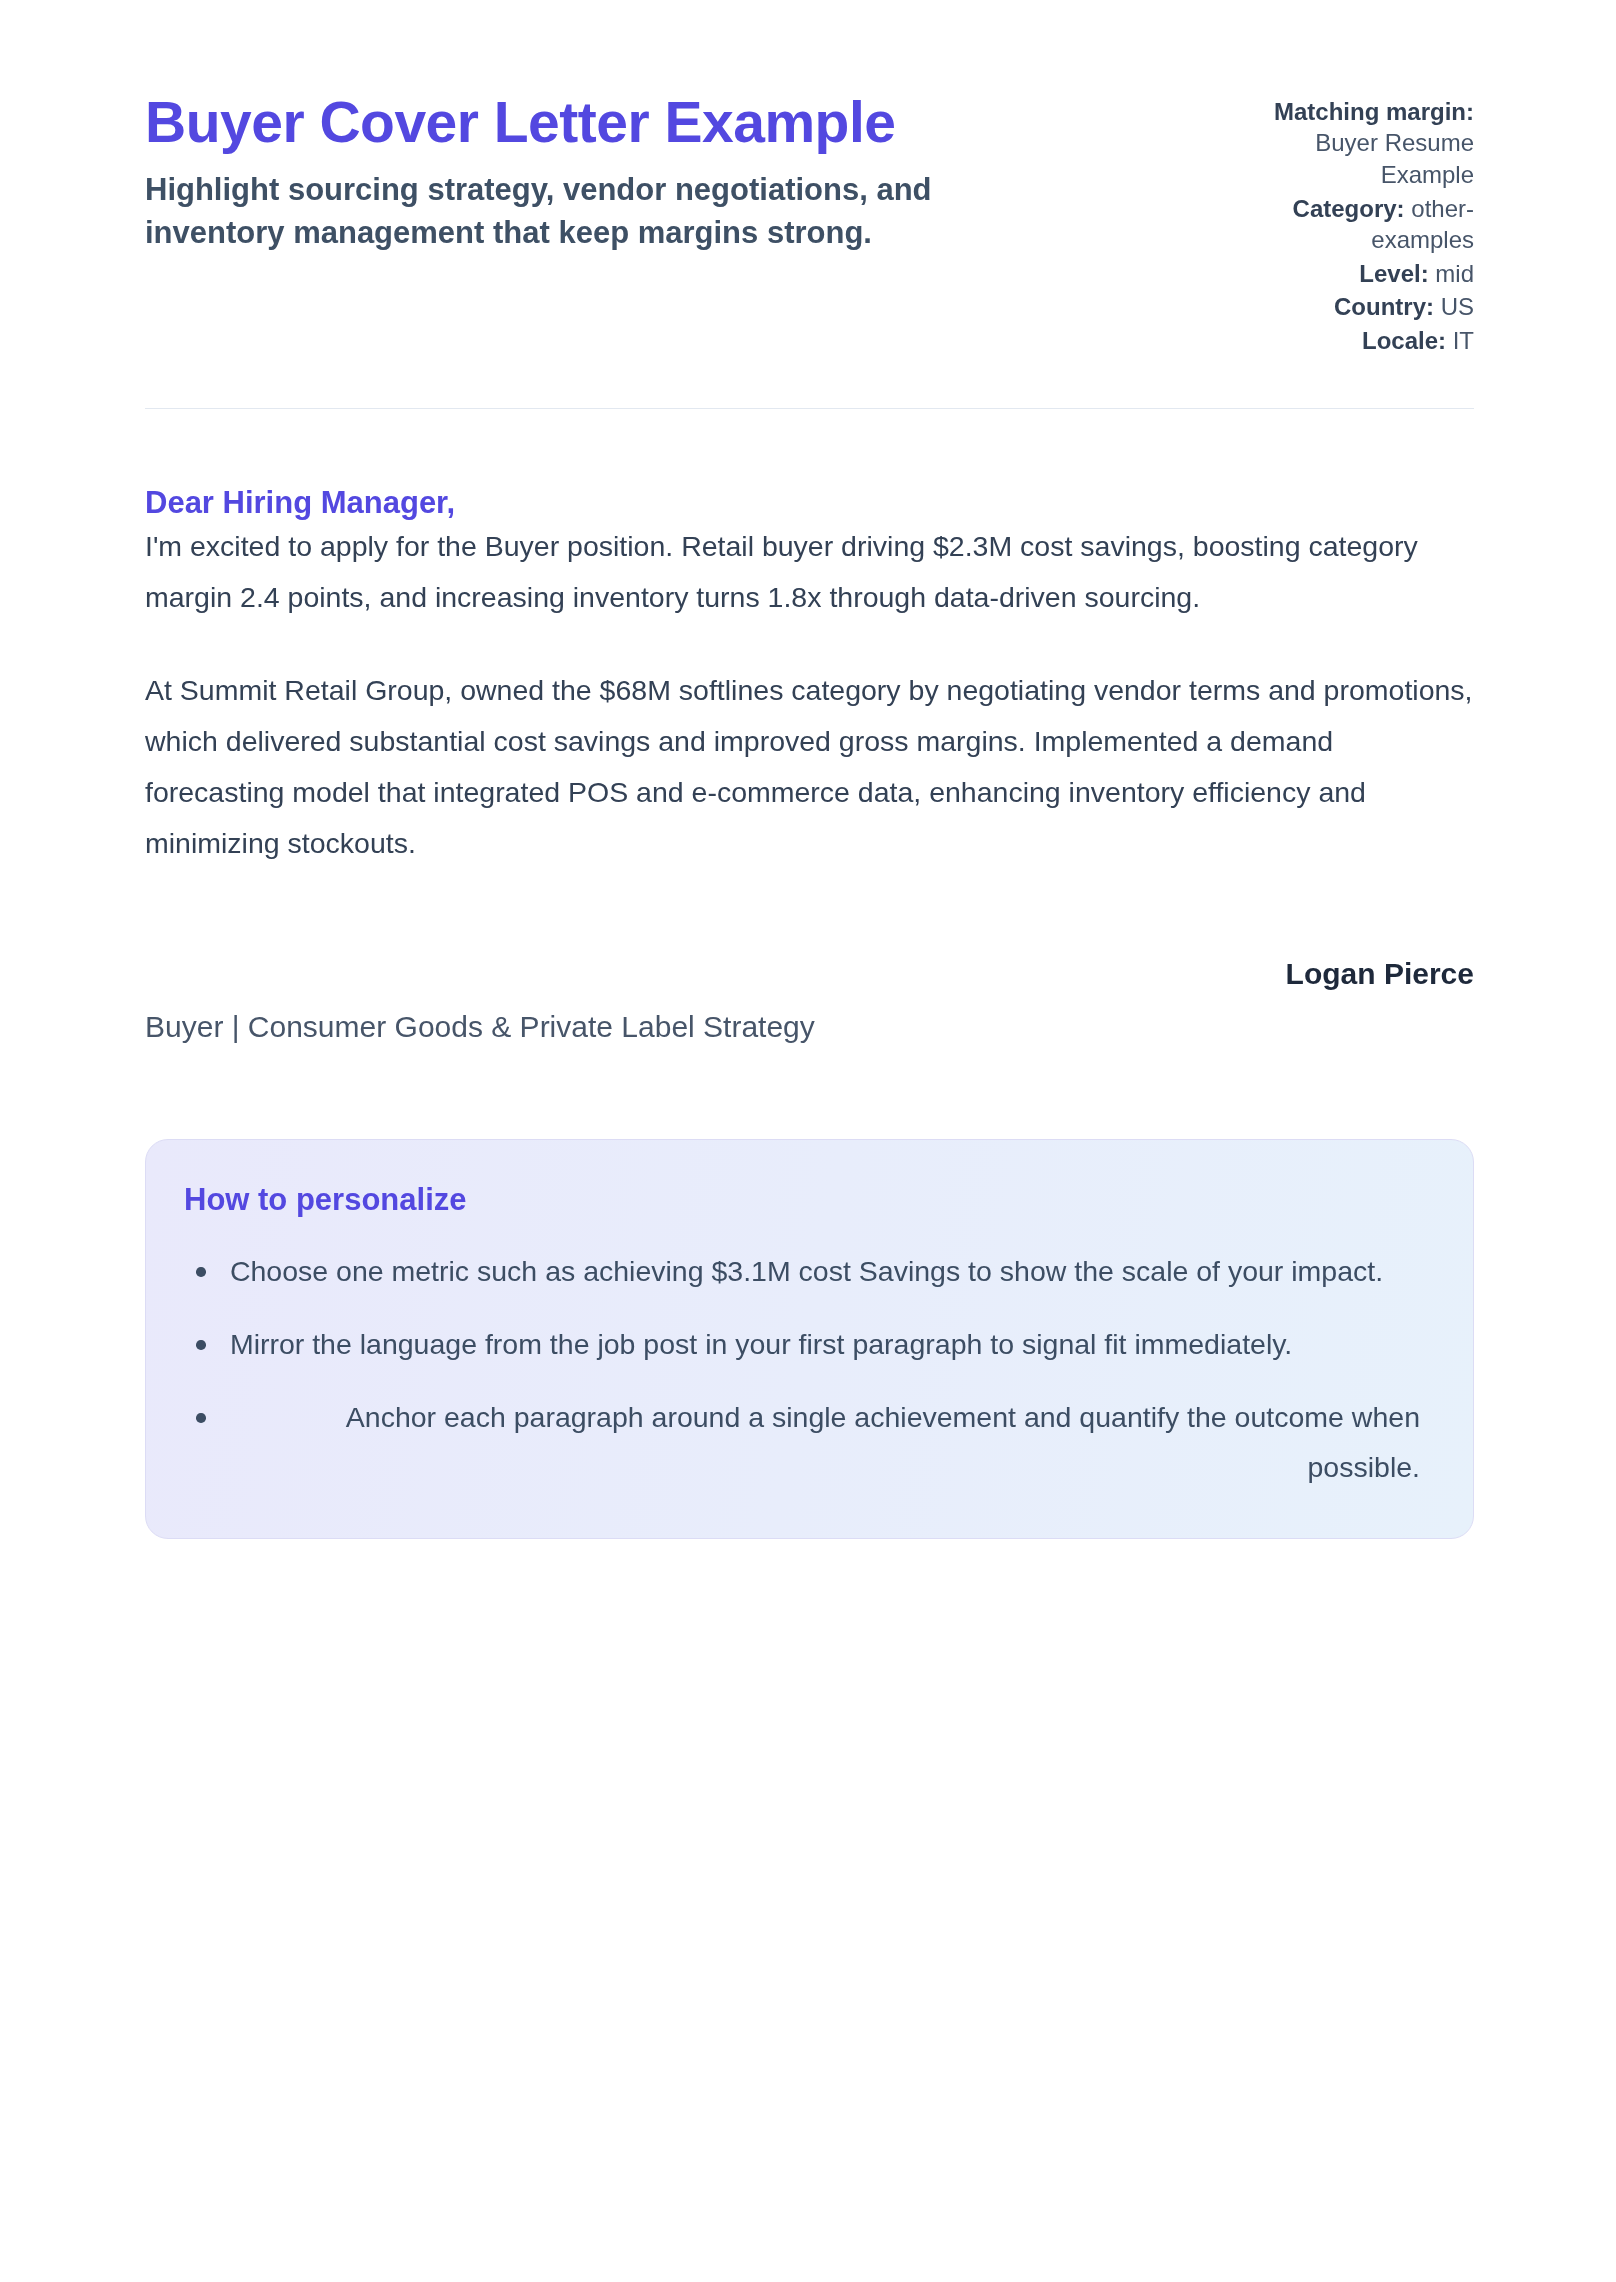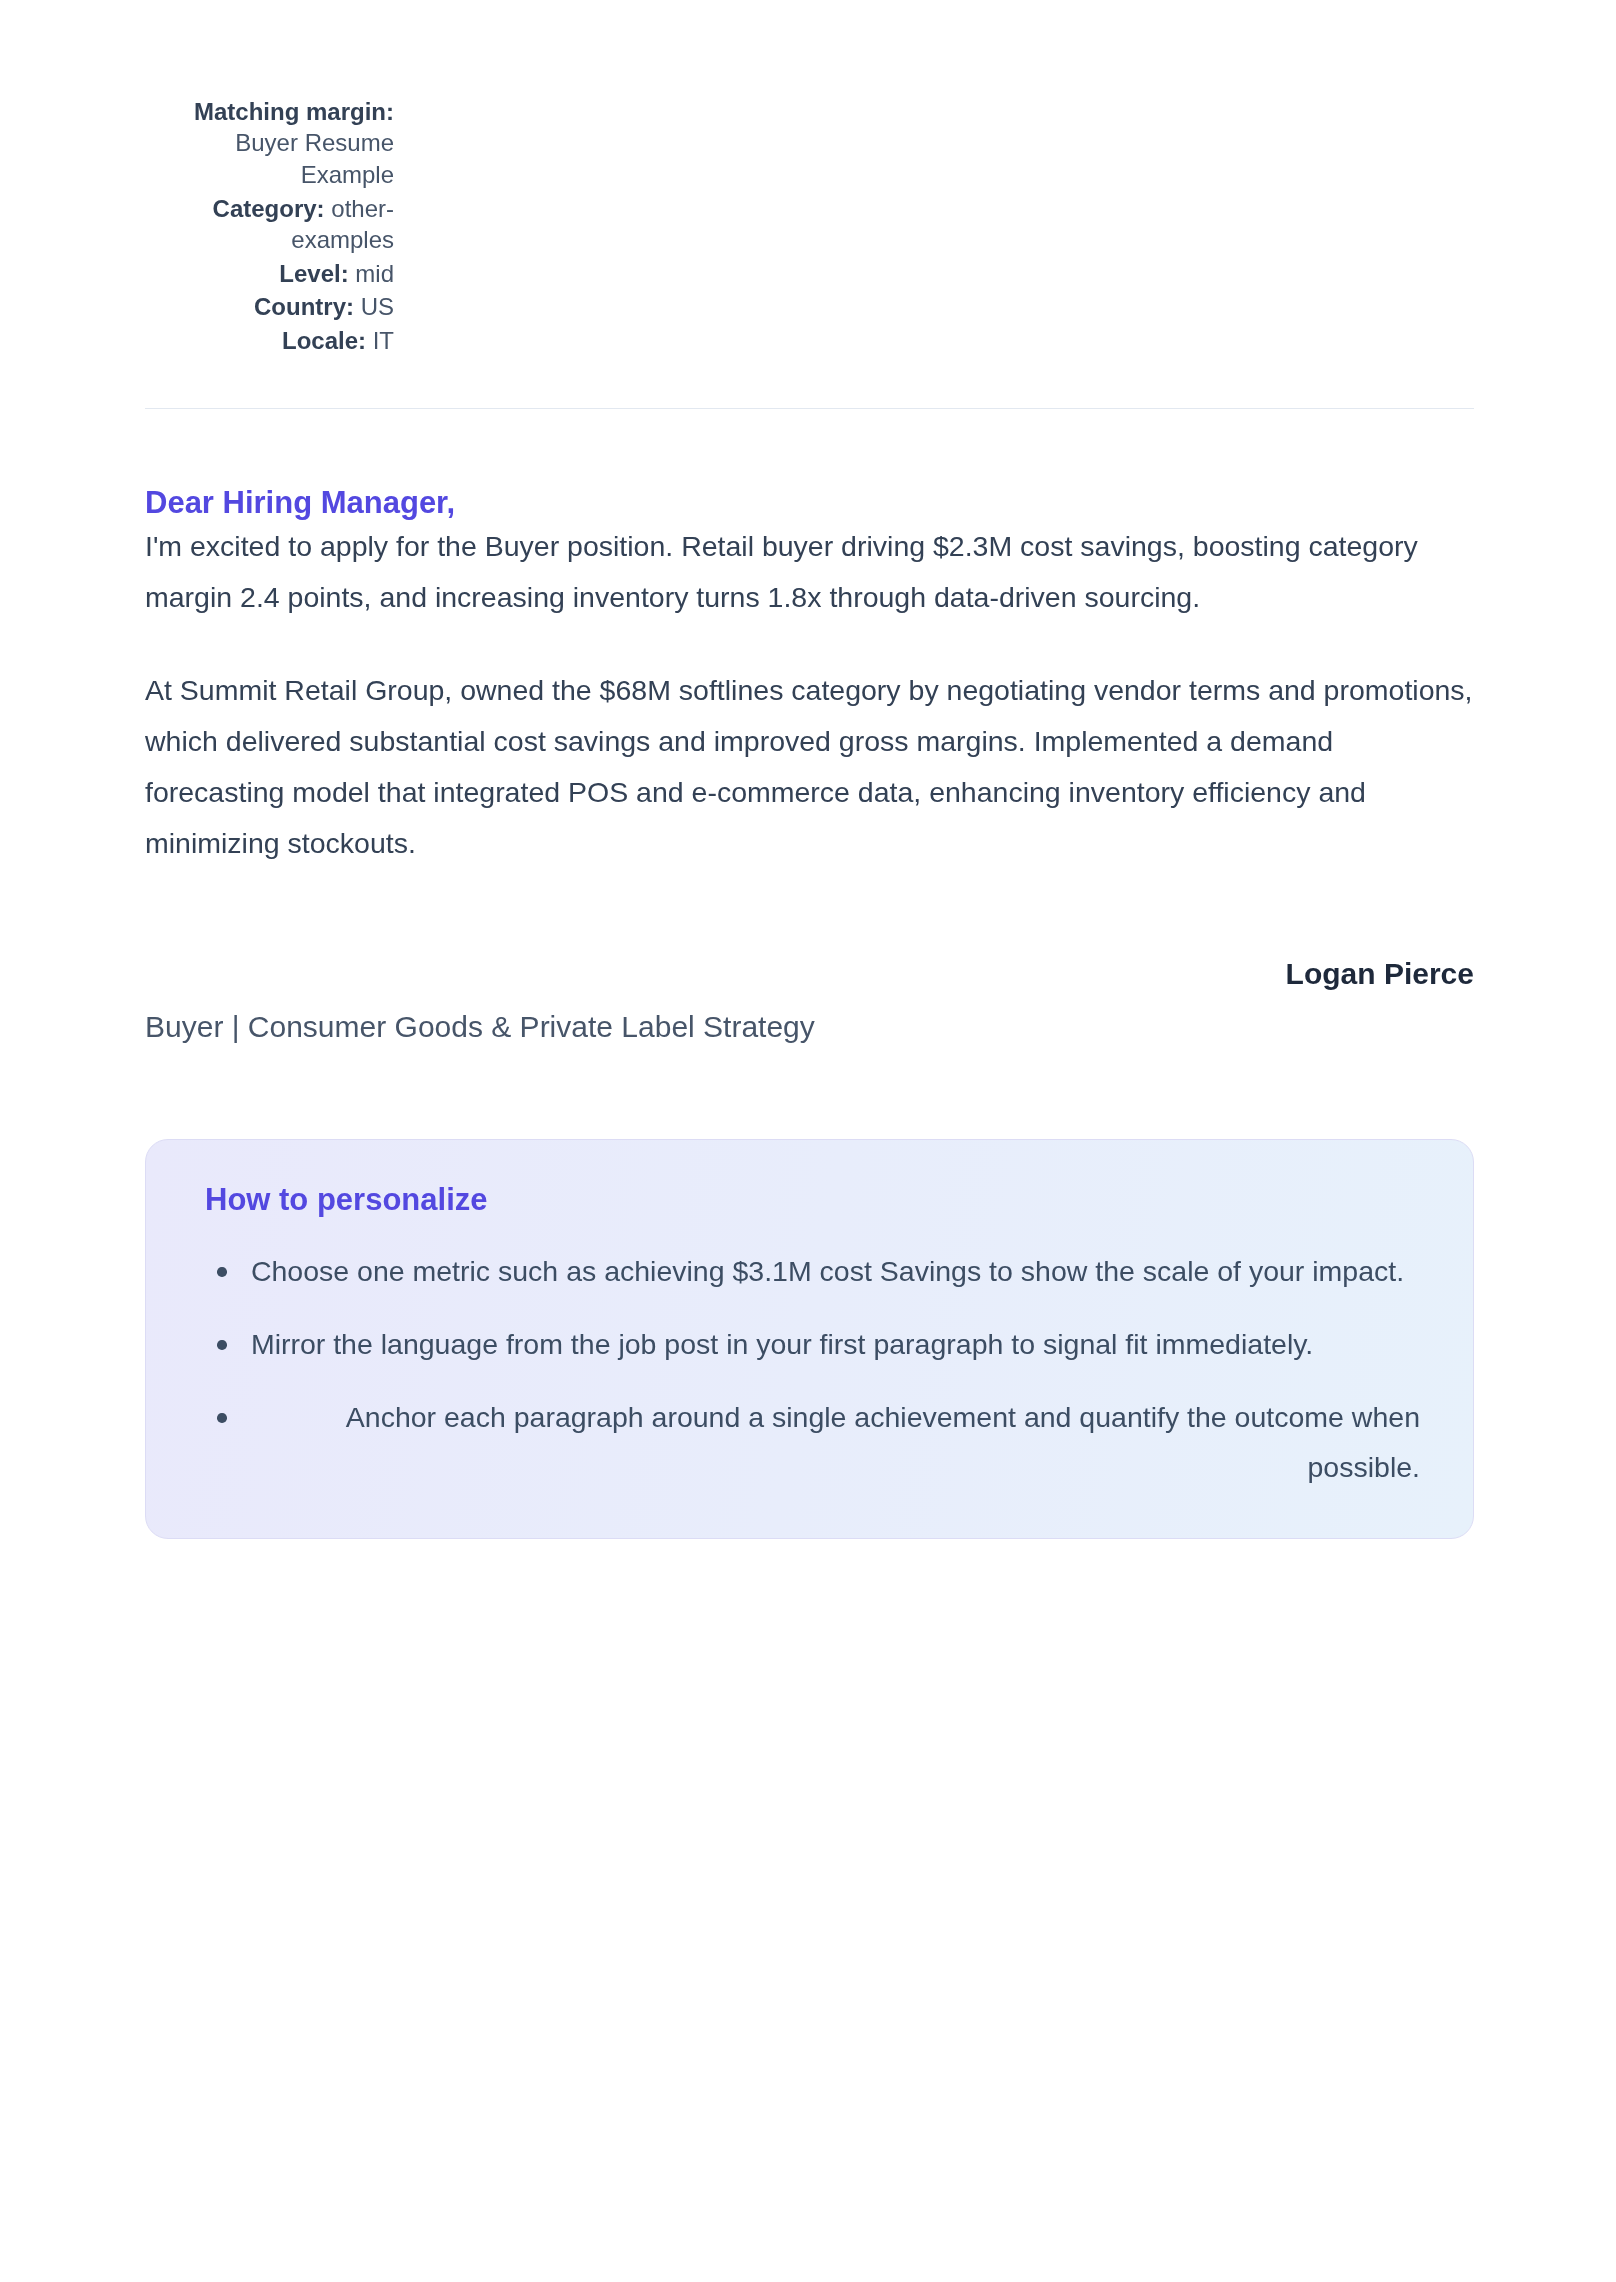--- a/index.html
+++ b/index.html
@@ -80,21 +80,21 @@
   .signature-role {
     font-size: 30px;
     color: #475569;
   }
   
   .tips-box {
     margin-top: 95px;
     border-radius: 23px;
     background: linear-gradient(100deg, #e9e9fb 0%, #e7f1fb 100%);
     border: 1px solid #dcdcf5;
-    padding: 42px 53px 46px 59px;
+    padding: 42px 53px 46px 38px;
   }
   .tips-title {
     font-size: 31px;
     font-weight: 700;
     color: #5348e0;
     margin: 0 0 28.5px 0;
   }
   .tips-list { list-style: none; text-align: right; }
   .tips-item {
     display: flex;
@@ -113,20 +113,24 @@
     margin: 21px 24px 0 12.4px;
   }
   .tips-text { max-width: 1198px; }
 </style>
 </head>
 <body>
 
 <div class="page">
 
   <div class="header">
+    <div class="title-block">
+      <h1 class="page-title">Buyer Cover Letter Example</h1>
+      <div class="page-subtitle">Highlight sourcing strategy, vendor negotiations, and inventory management that keep margins strong.</div>
+    </div>
     <div class="meta-block">
       <div class="meta-row">
         <span class="meta-label">Matching margin:</span>
         <span class="meta-value">Buyer Resume Example</span>
       </div>
       <div class="meta-row">
         <span class="meta-label">Category:</span>
         <span class="meta-value">other-examples</span>
       </div>
       <div class="meta-row">

